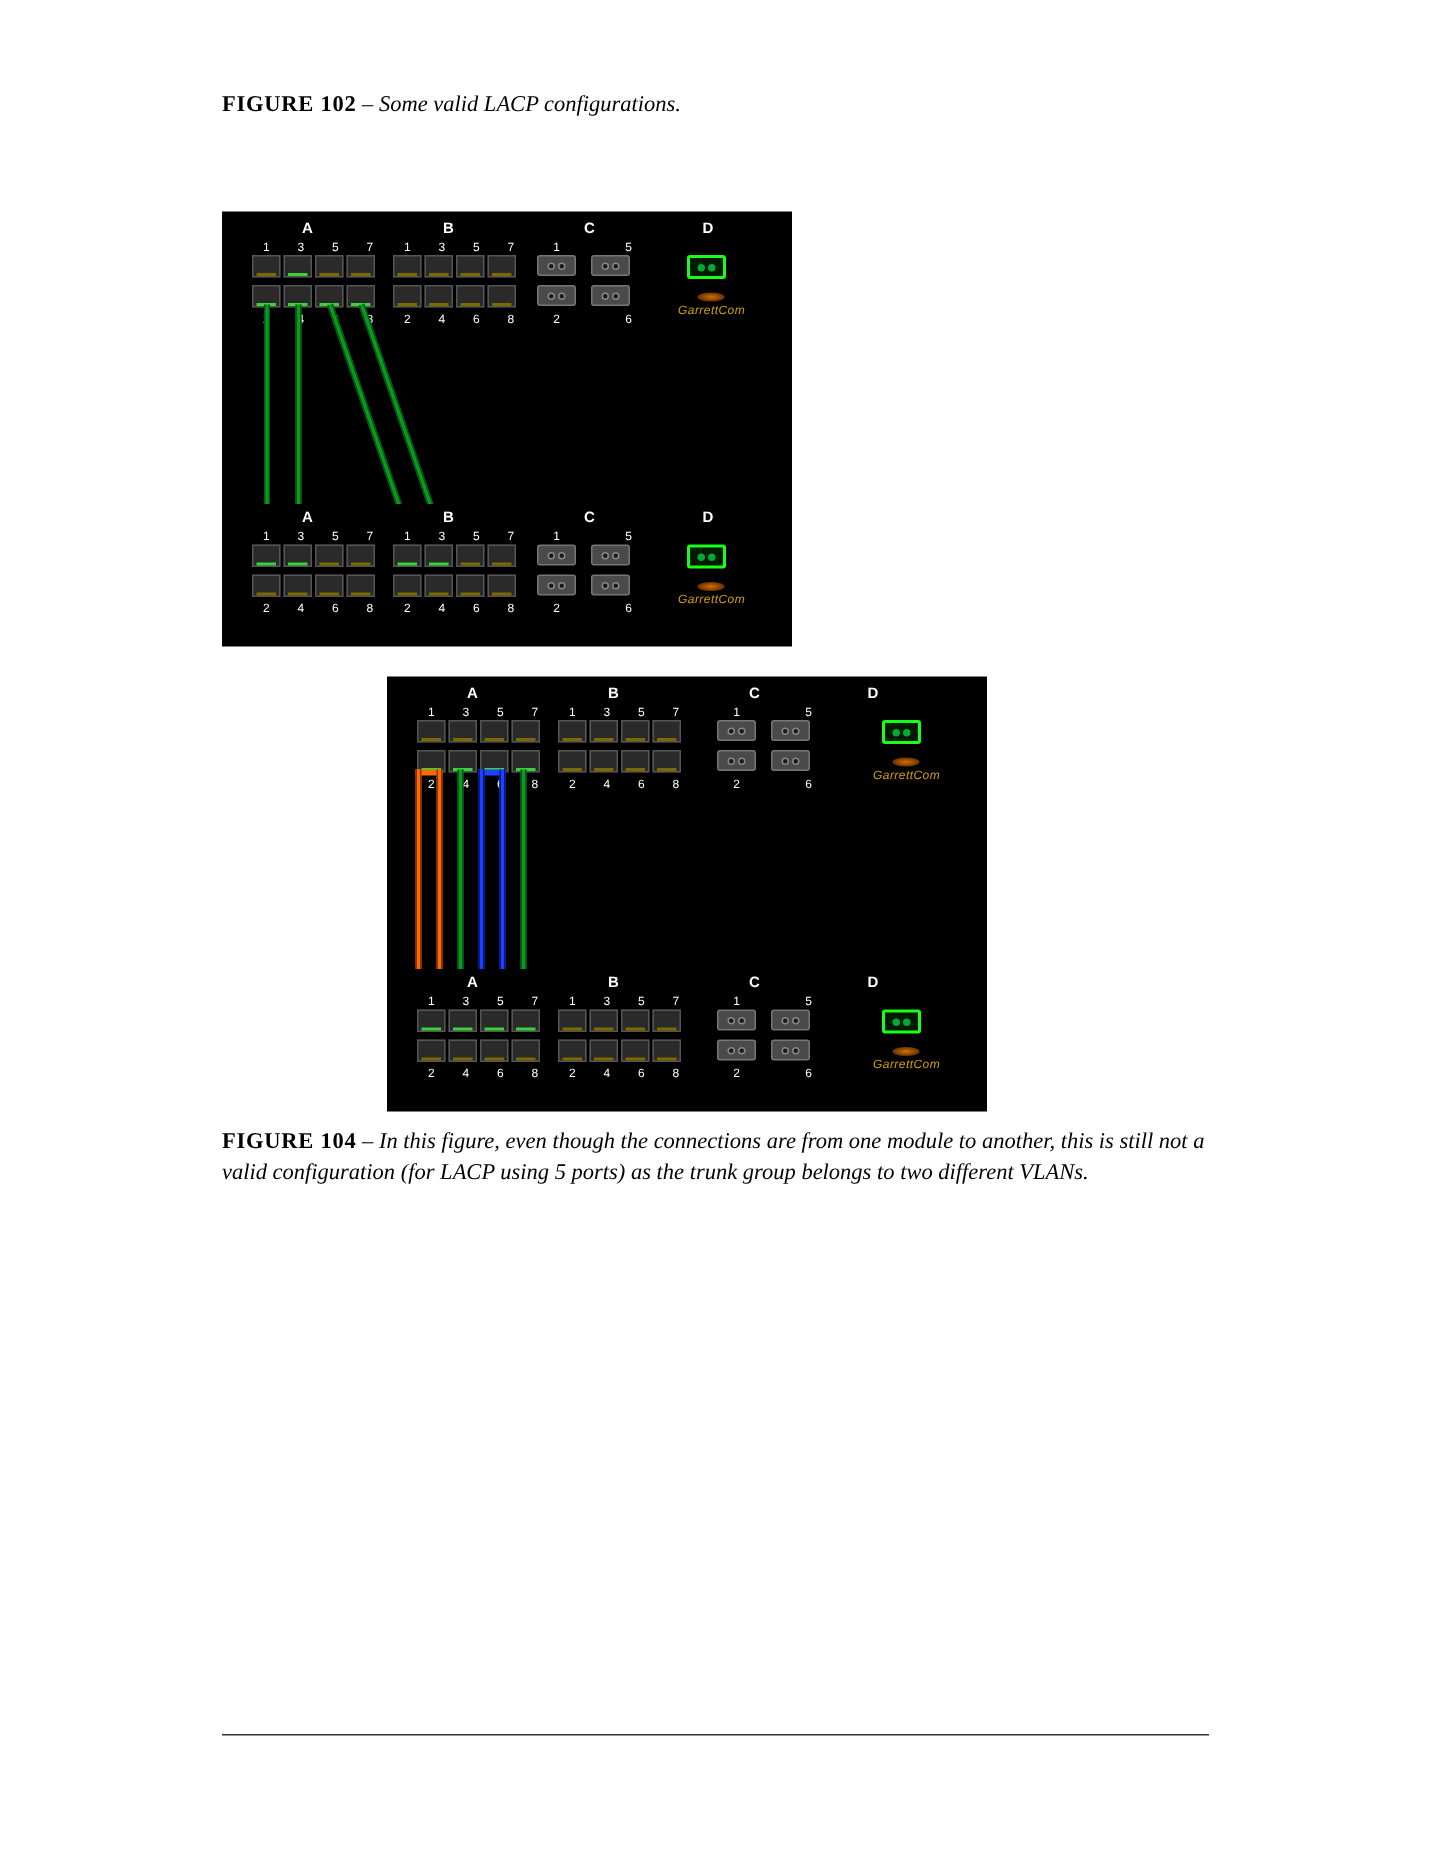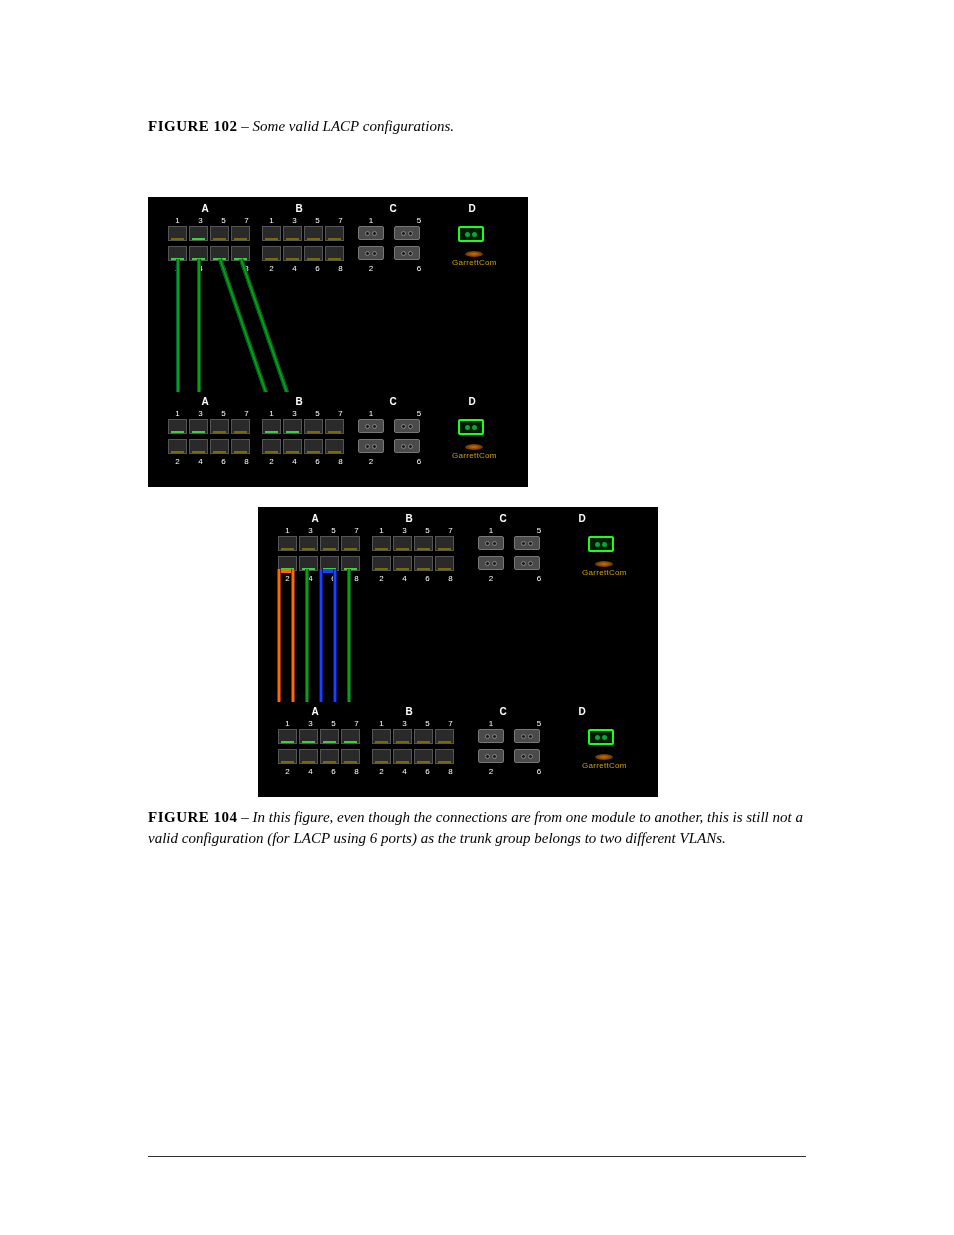--- a/index.html
+++ b/index.html
@@ -5,21 +5,21 @@
   * { margin: 0; padding: 0; box-sizing: border-box; }
   body {
     width: 954px;
     height: 1235px;
     background: #fff;
     font-family: Georgia, 'Times New Roman', serif;
     color: #000;
     position: relative;
   }
   .page {
-    padding: 116px 148px 60px 148px;
+    padding: 60px 148px 60px 148px;
   }
   .caption {
     font-size: 15px;
     line-height: 1.4;
     margin-bottom: 6px;
   }
   .caption .figlabel {
     font-variant: small-caps;
     font-weight: bold;
     letter-spacing: 0.5px;
@@ -131,20 +131,21 @@
     justify-content: center;
     gap: 2px;
   }
   .dslot i { width: 5px; height: 5px; border-radius: 50%; background: #0a3; }
   .brand {
     position: absolute;
     color: #d0a000;
     font-family: Arial, sans-serif;
     font-size: 8px;
     letter-spacing: 0.3px;
+    font-style: italic;
   }
   .brand::before {
     content: "";
     display: block;
     width: 18px;
     height: 6px;
     background: radial-gradient(ellipse at center, #d07000 0%, #5a2a00 80%);
     border-radius: 50%;
     margin: 0 auto 1px auto;
   }
@@ -568,18 +569,18 @@
         </div>
       <div class="dslot" style="top:27px; left:320px;">
           <i></i>
           <i></i>
         </div>
       <div class="brand" style="top:52px; left:314px;">GarrettCom</div>
     </div>
   </div>
 
   <p class="caption">
-    <span class="figlabel">FIGURE 104</span><span> – </span><span class="figtext">In this figure, even though the connections are from one module to another, this is still not a valid configuration (for LACP using 6 ports) as the trunk group belongs to two different VLANs.</span>
+    <span class="figlabel">FIGURE 104</span><span> – </span><span class="figtext">In this figure, even though the connections are from one module to another, this is still not a valid configuration (for LACP using 5 ports) as the trunk group belongs to two different VLANs.</span>
   </p>
 
 </div>
 
 <div class="hr"></div>
 
 </body></html>

